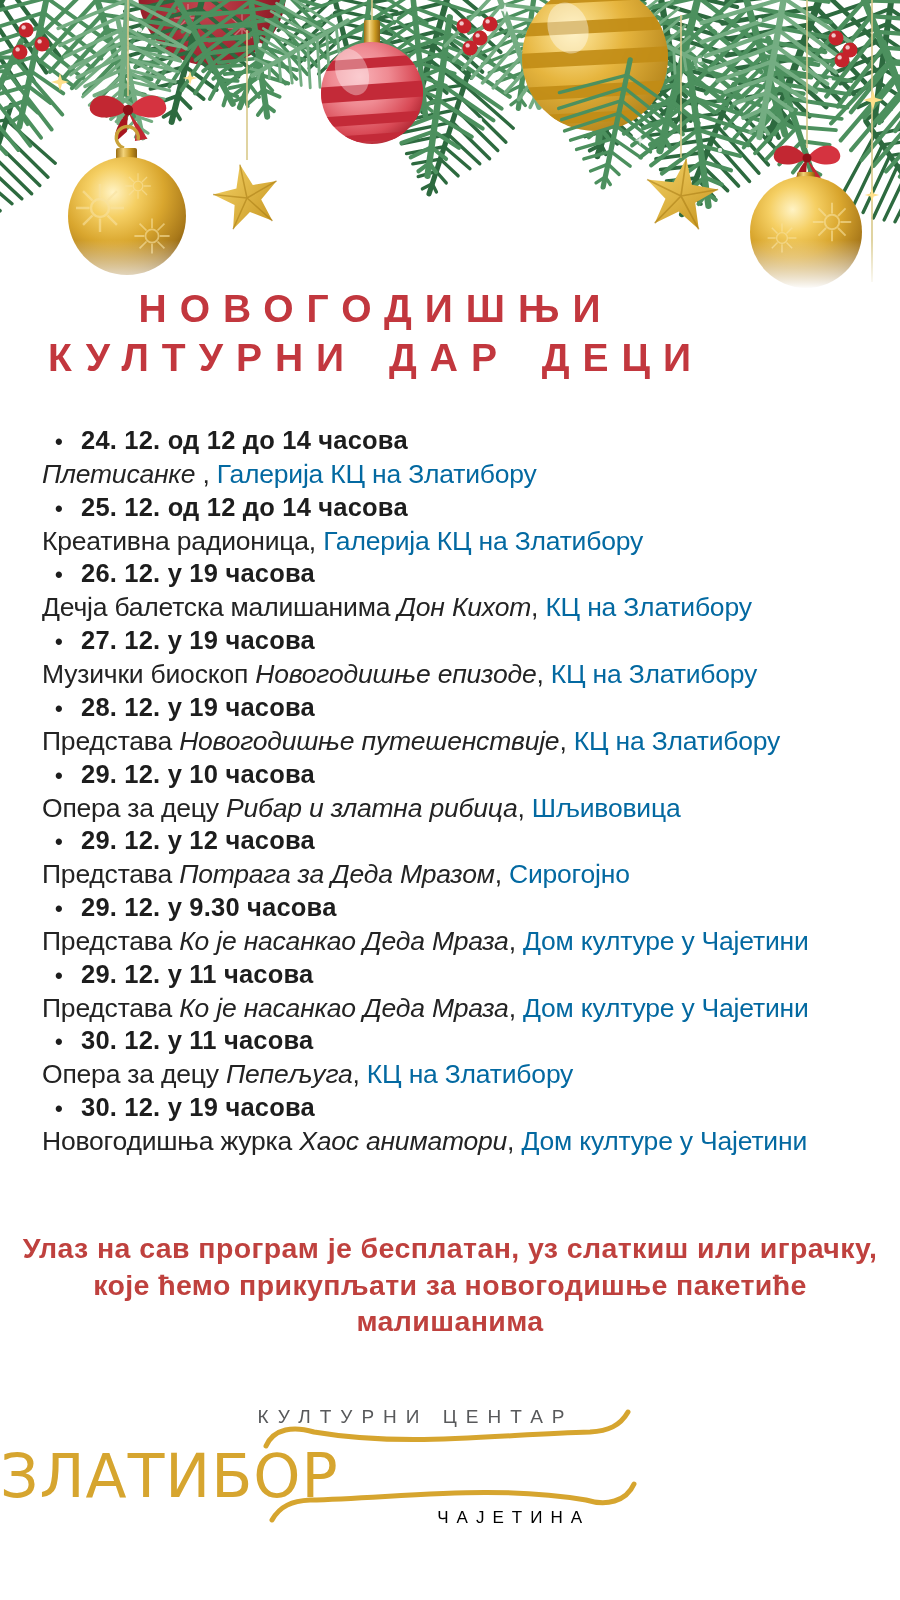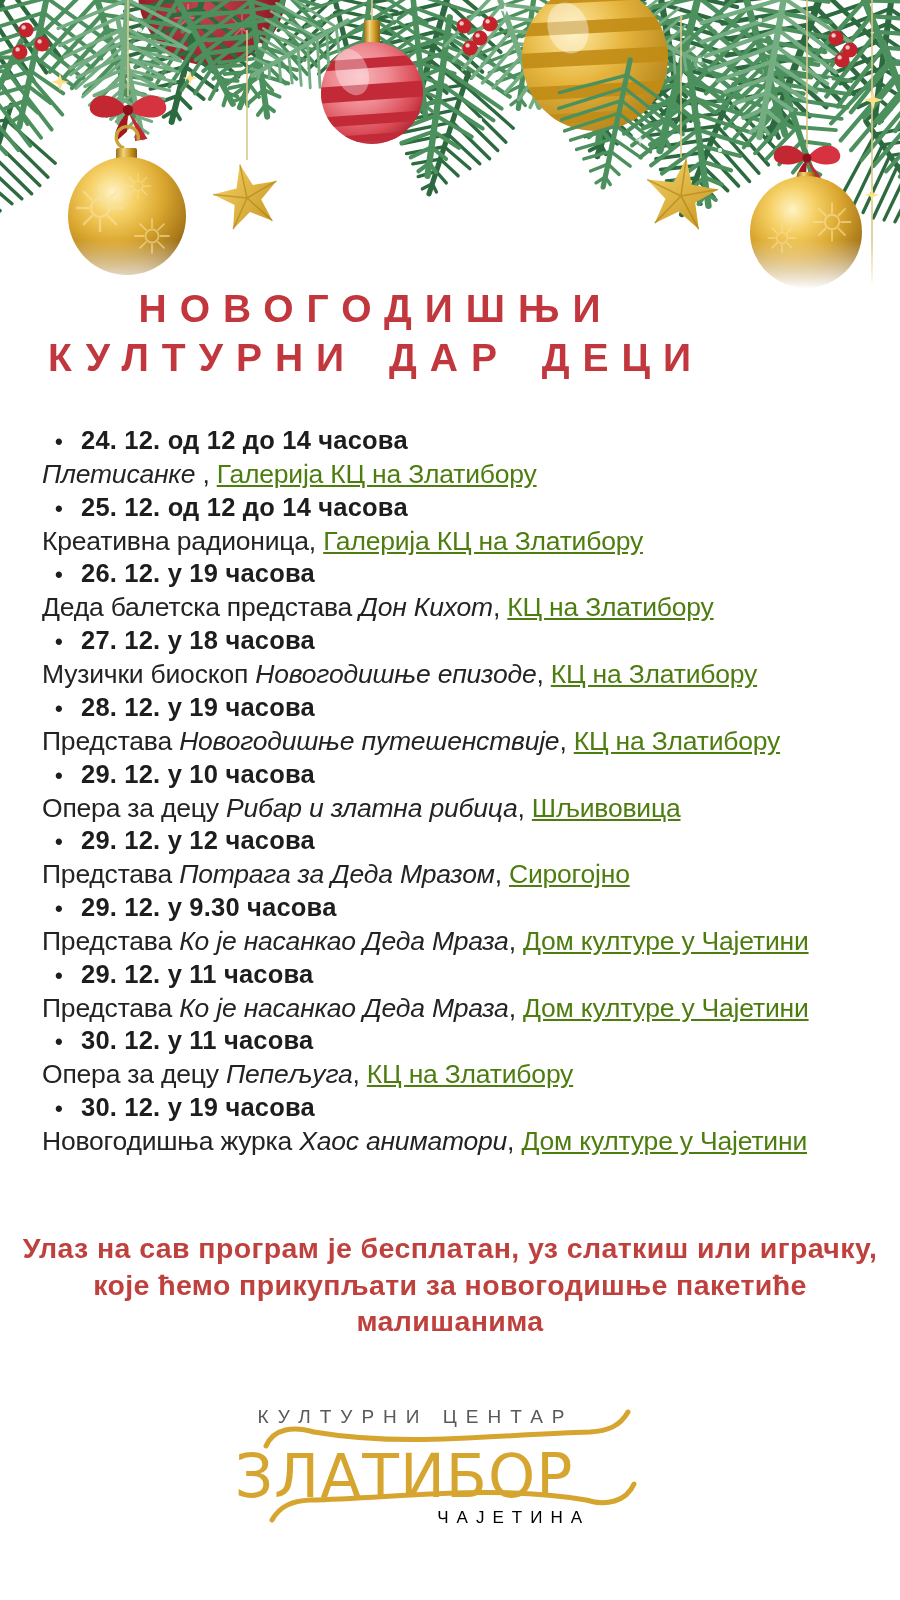--- a/index.html
+++ b/index.html
@@ -16,30 +16,30 @@
 
   
   .events{position:absolute;top:424px;left:42px;width:816px;}
   .ev{margin:0;}
   .ev.gap{}
   .dt{font-size:25.5px;font-weight:700;color:#1d1d1d;line-height:32px;
       padding-left:13px;letter-spacing:.2px;}
   .blt{display:inline-block;width:26px;font-size:22px;color:#1d1d1d;}
   .desc{font-size:26.5px;color:#232323;line-height:32.7px;letter-spacing:-.2px;}
   .ttl{font-style:italic;}
-  .loc{color:#4d7c0f;text-decoration:underline;}
+  .loc{color:#0369a1;}
 
   
   .note{position:absolute;top:1230px;left:0;width:900px;text-align:center;
         color:#bf413e;font-weight:700;font-size:28.5px;line-height:36.5px;letter-spacing:.4px;}
 
   
   .logo-top{position:absolute;top:1406px;left:0;width:831px;text-align:center;
             color:#58595b;font-size:19px;font-weight:500;letter-spacing:9px;}
-  .logo-main{position:absolute;top:1441px;left:0;width:808px;text-align:center;
+  .logo-main{position:absolute;top:1441px;left:0;width:808px;
              color:#d6a52f;font-family:"DejaVu Sans","Liberation Sans",sans-serif;
              font-size:60px;font-weight:500;letter-spacing:1px;}
   .logo-bottom{position:absolute;top:1508px;left:0;width:590px;text-align:right;
                color:#000000;font-size:17px;font-weight:500;letter-spacing:8px;}
   .flourish{position:absolute;top:1388px;left:258px;}
 </style>
 </head>
 <body>
 
 <div class="poster">
@@ -295,25 +295,25 @@
       <div class="desc"><span class="pfx"></span><span class="ttl">Плетисанке</span><span class="sep"> , </span><span class="loc">Галерија КЦ на Златибору</span></div>
     </div>
 
     <div class="ev">
       <div class="dt"><span class="blt">•</span><span>25. 12.  од 12 до 14 часова</span></div>
       <div class="desc"><span class="pfx">Креативна радионица</span><span class="ttl"></span><span class="sep">, </span><span class="loc">Галерија КЦ на Златибору</span></div>
     </div>
 
     <div class="ev">
       <div class="dt"><span class="blt">•</span><span>26. 12. у 19 часова</span></div>
-      <div class="desc"><span class="pfx">Деда балетска представа </span><span class="ttl">Дон Кихот</span><span class="sep">, </span><span class="loc">КЦ на Златибору</span></div>
-    </div>
-
-    <div class="ev">
-      <div class="dt"><span class="blt">•</span><span>27. 12. у 18 часова</span></div>
+      <div class="desc"><span class="pfx">Дечја балетска малишанима </span><span class="ttl">Дон Кихот</span><span class="sep">, </span><span class="loc">КЦ на Златибору</span></div>
+    </div>
+
+    <div class="ev">
+      <div class="dt"><span class="blt">•</span><span>27. 12. у 19 часова</span></div>
       <div class="desc"><span class="pfx">Музички биоскоп </span><span class="ttl">Новогодишње епизоде</span><span class="sep">, </span><span class="loc">КЦ на Златибору</span></div>
     </div>
 
     <div class="ev">
       <div class="dt"><span class="blt">•</span><span>28. 12. у 19 часова</span></div>
       <div class="desc"><span class="pfx">Представа </span><span class="ttl">Новогодишње путешенствије</span><span class="sep">, </span><span class="loc">КЦ на Златибору</span></div>
     </div>
 
     <div class="ev gap">
       <div class="dt"><span class="blt">•</span><span>29. 12. у 10 часова</span></div>

